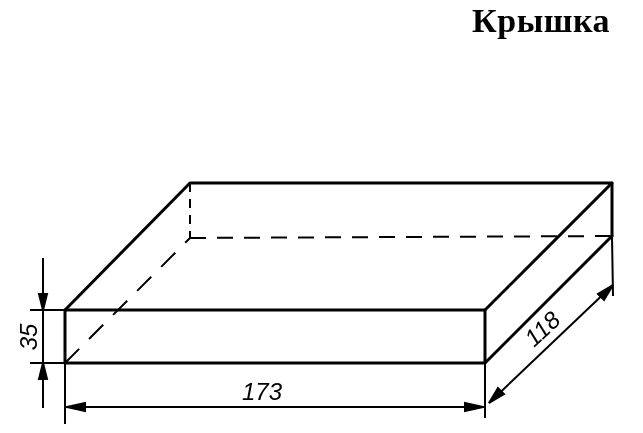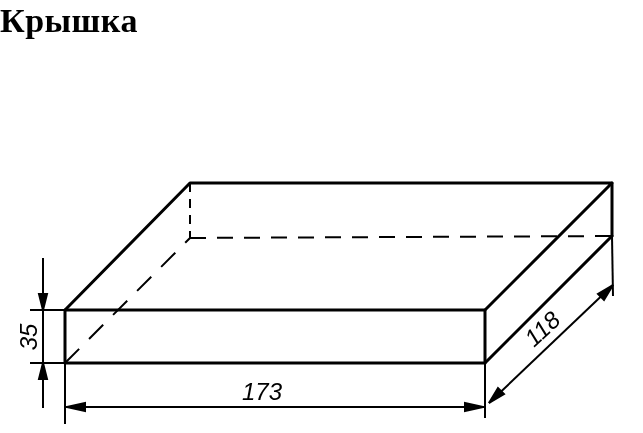--- a/index.html
+++ b/index.html
@@ -1,18 +1,18 @@
 <!DOCTYPE html>
 <html><head>
   <meta charset="utf-8">
   <style>
     html, body { margin: 0; padding: 0; background: #ffffff; }
     body { width: 643px; height: 433px; position: relative; overflow: hidden; font-family: "Liberation Serif", serif; }
     .title {
-      position: absolute; left: 0; top: 2px; width: 610px; text-align: left;
+      position: absolute; left: 0; top: 2px; width: 610px; text-align: right;
       font-family: "Liberation Serif", serif; font-weight: bold; font-size: 34px; color: #000;
       letter-spacing: 0.5px;
     }
     svg.drawing { position: absolute; left: 0; top: 0; }
     .dimtext { font-family: "Liberation Sans", sans-serif; font-style: italic; font-size: 24px; fill: #000; }
   </style>
 </head>
 <body>
 
 <div class="title">Крышка</div>

